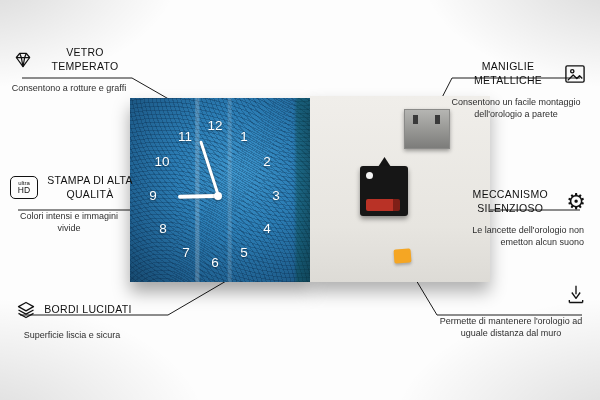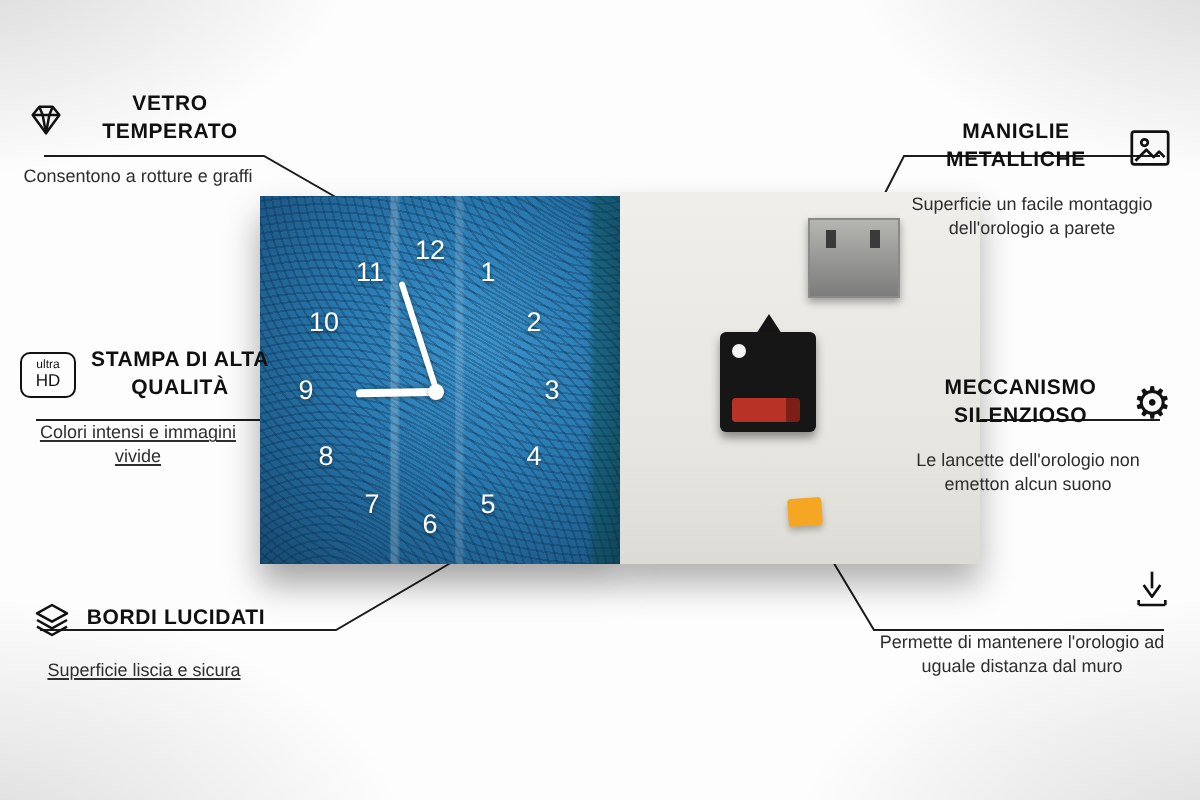--- a/index.html
+++ b/index.html
@@ -9,21 +9,21 @@
     background:
       radial-gradient(ellipse 300px 170px at -30px -30px, rgba(0,0,0,.16), transparent 70%),
       radial-gradient(ellipse 300px 170px at 630px -30px, rgba(0,0,0,.16), transparent 70%),
       radial-gradient(ellipse 340px 190px at -30px 430px, rgba(0,0,0,.14), transparent 70%),
       radial-gradient(ellipse 340px 190px at 630px 430px, rgba(0,0,0,.14), transparent 70%),
       #fdfdfd;
   }
   .feature{position:absolute;}
   .head{display:flex;align-items:center;justify-content:center;gap:6px;}
   .head.right{justify-content:flex-end;}
-  .title{font-weight:bold;font-size:10.5px;line-height:1.3;letter-spacing:.3px;color:#101010;text-align:center;text-transform:uppercase;}
+  .title{font-weight:normal;font-size:10.5px;line-height:1.3;letter-spacing:.3px;color:#101010;text-align:center;text-transform:uppercase;}
   .tw-left{width:92px;}
   .tw-right{width:100px;}
   .desc{font-size:9px;color:#2e2e2e;text-align:center;line-height:1.35;margin-top:9px;}
   .icon{flex:0 0 auto;display:flex;align-items:center;justify-content:center;}
   .icon svg{display:block;}
   .gear-glyph{font-size:22px;line-height:1;color:#111;}
   .uhd-box{width:26px;height:21px;border:1.6px solid #111;border-radius:5px;display:flex;flex-direction:column;align-items:center;justify-content:center;line-height:1;}
   .uhd-top{font-size:6px;color:#111;}
   .uhd-bottom{font-size:8.5px;font-weight:normal;color:#111;}
 
@@ -131,57 +131,57 @@
 </div>
 
 <div class="feature" style="left:8px;top:174px;width:130px;">
   <div class="head">
     <span class="icon uhd-box">
       <span class="uhd-top">ultra</span>
       <span class="uhd-bottom">HD</span>
     </span>
     <div class="title tw-left">STAMPA DI ALTA QUALITÀ</div>
   </div>
-  <div class="desc" style="width:122px;text-decoration:underline;">Colori intensi e immagini vivide</div>
+  <div class="desc" style="width:122px;">Colori intensi e immagini vivide</div>
 </div>
 
 <div class="feature" style="left:10px;top:300px;width:130px;">
   <div class="head">
     <span class="icon">
       <svg width="20" height="20" viewBox="0 0 24 24" fill="none" stroke="#111" stroke-width="1.5" stroke-linejoin="round">
         <path d="M12 3 L21 8 L12 13 L3 8 Z"></path>
         <path d="M3 12 L12 17 L21 12"></path>
         <path d="M3 16 L12 21 L21 16"></path>
       </svg>
     </span>
     <div class="title tw-left">BORDI LUCIDATI</div>
   </div>
-  <div class="desc" style="width:124px;text-decoration:underline;">Superficie liscia e sicura</div>
+  <div class="desc" style="width:124px;">Superficie liscia e sicura</div>
 </div>
 
 <div class="feature" style="left:448px;top:60px;width:138px;">
   <div class="head right">
     <div class="title tw-right">MANIGLIE METALLICHE</div>
     <span class="icon">
       <svg width="22" height="20" viewBox="0 0 24 22" fill="none" stroke="#111" stroke-width="1.5" stroke-linejoin="round">
         <rect x="2" y="2" width="20" height="18" rx="1.5"></rect>
         <circle cx="9" cy="8" r="1.8"></circle>
         <path d="M4 18 L10 12 L14 16 L17 13 L20 16"></path>
       </svg>
     </span>
   </div>
-  <div class="desc" style="width:136px;">Superficie un facile montaggio dell'orologio a parete</div>
+  <div class="desc" style="width:136px;">Consentono un facile montaggio dell'orologio a parete</div>
 </div>
 
 <div class="feature" style="left:444px;top:188px;width:142px;">
   <div class="head right">
     <div class="title tw-right">MECCANISMO SILENZIOSO</div>
     <span class="icon gear-glyph">⚙</span>
   </div>
-  <div class="desc" style="width:140px;">Le lancette dell'orologio non emetton alcun suono</div>
+  <div class="desc" style="width:140px;text-align:right;">Le lancette dell'orologio non emetton alcun suono</div>
 </div>
 
 <div class="feature" style="left:438px;top:284px;width:148px;">
   <div class="head right">
     <span class="icon">
       <svg width="20" height="22" viewBox="0 0 24 26" fill="none" stroke="#111" stroke-width="1.6" stroke-linejoin="round">
         <path d="M12 2 V12"></path>
         <path d="M7 10 L12 17 L17 10"></path>
         <path d="M4 22 H20 M4 22 V19 M20 22 V19"></path>
       </svg>

